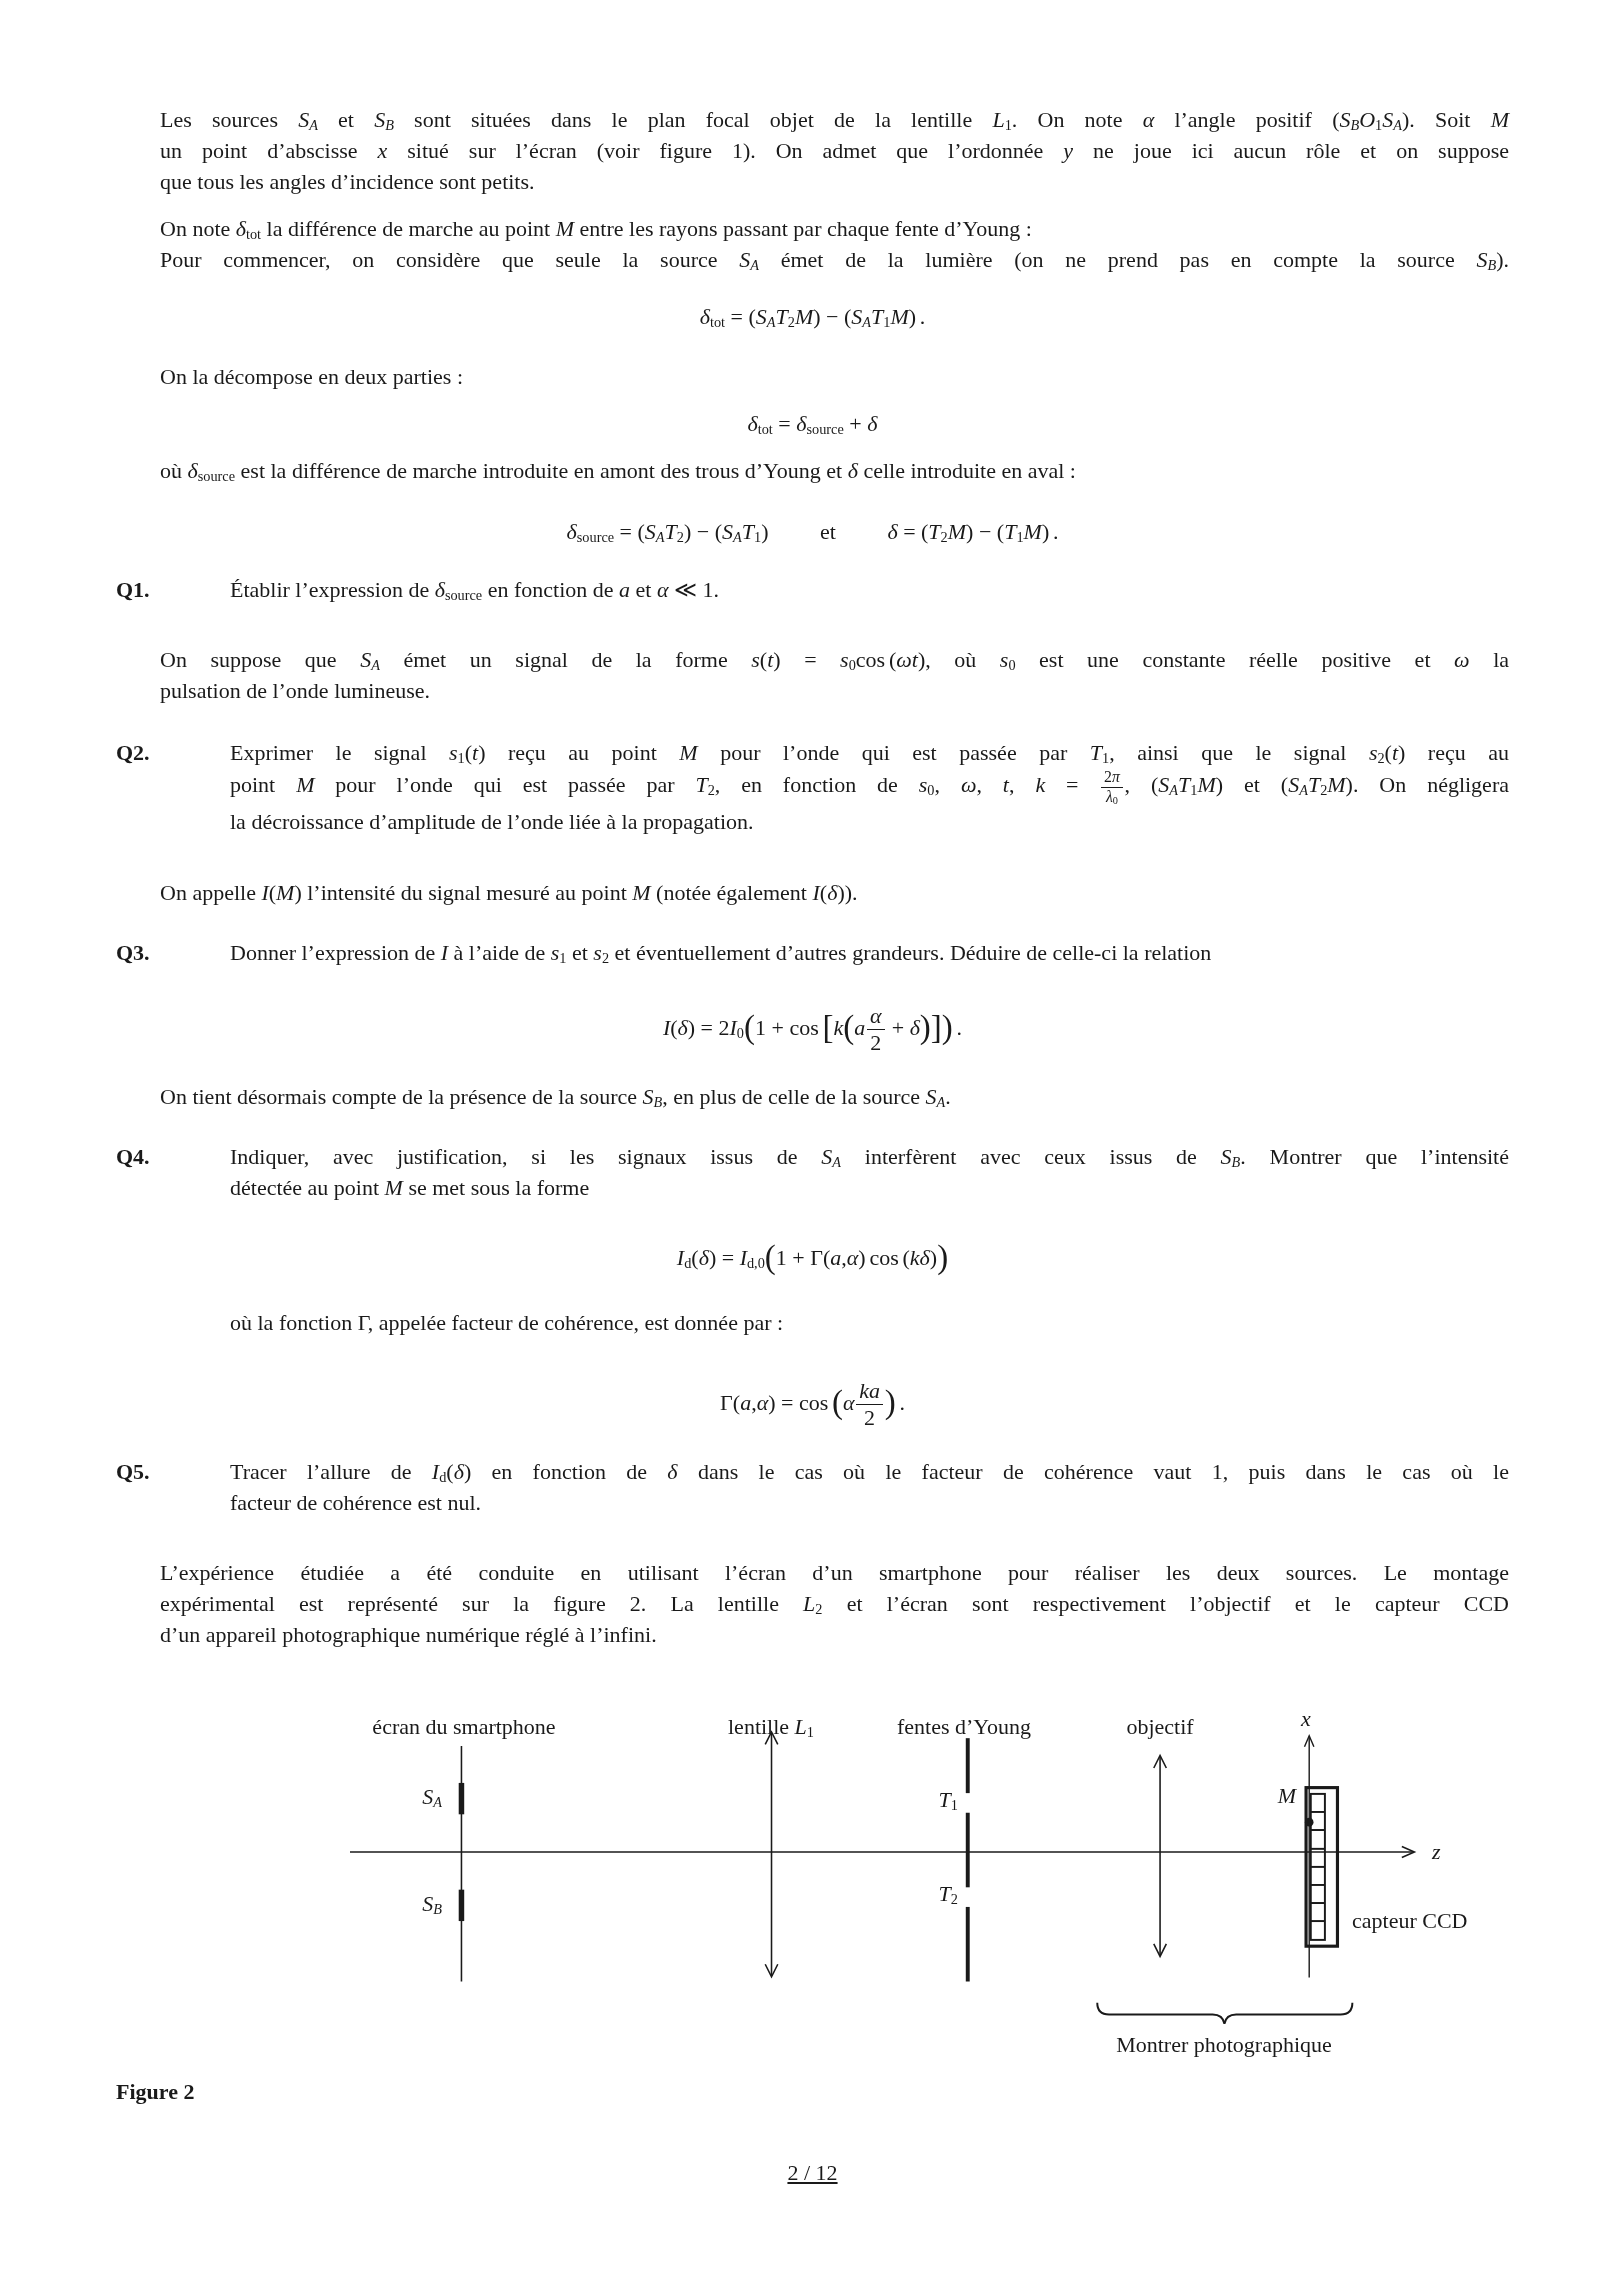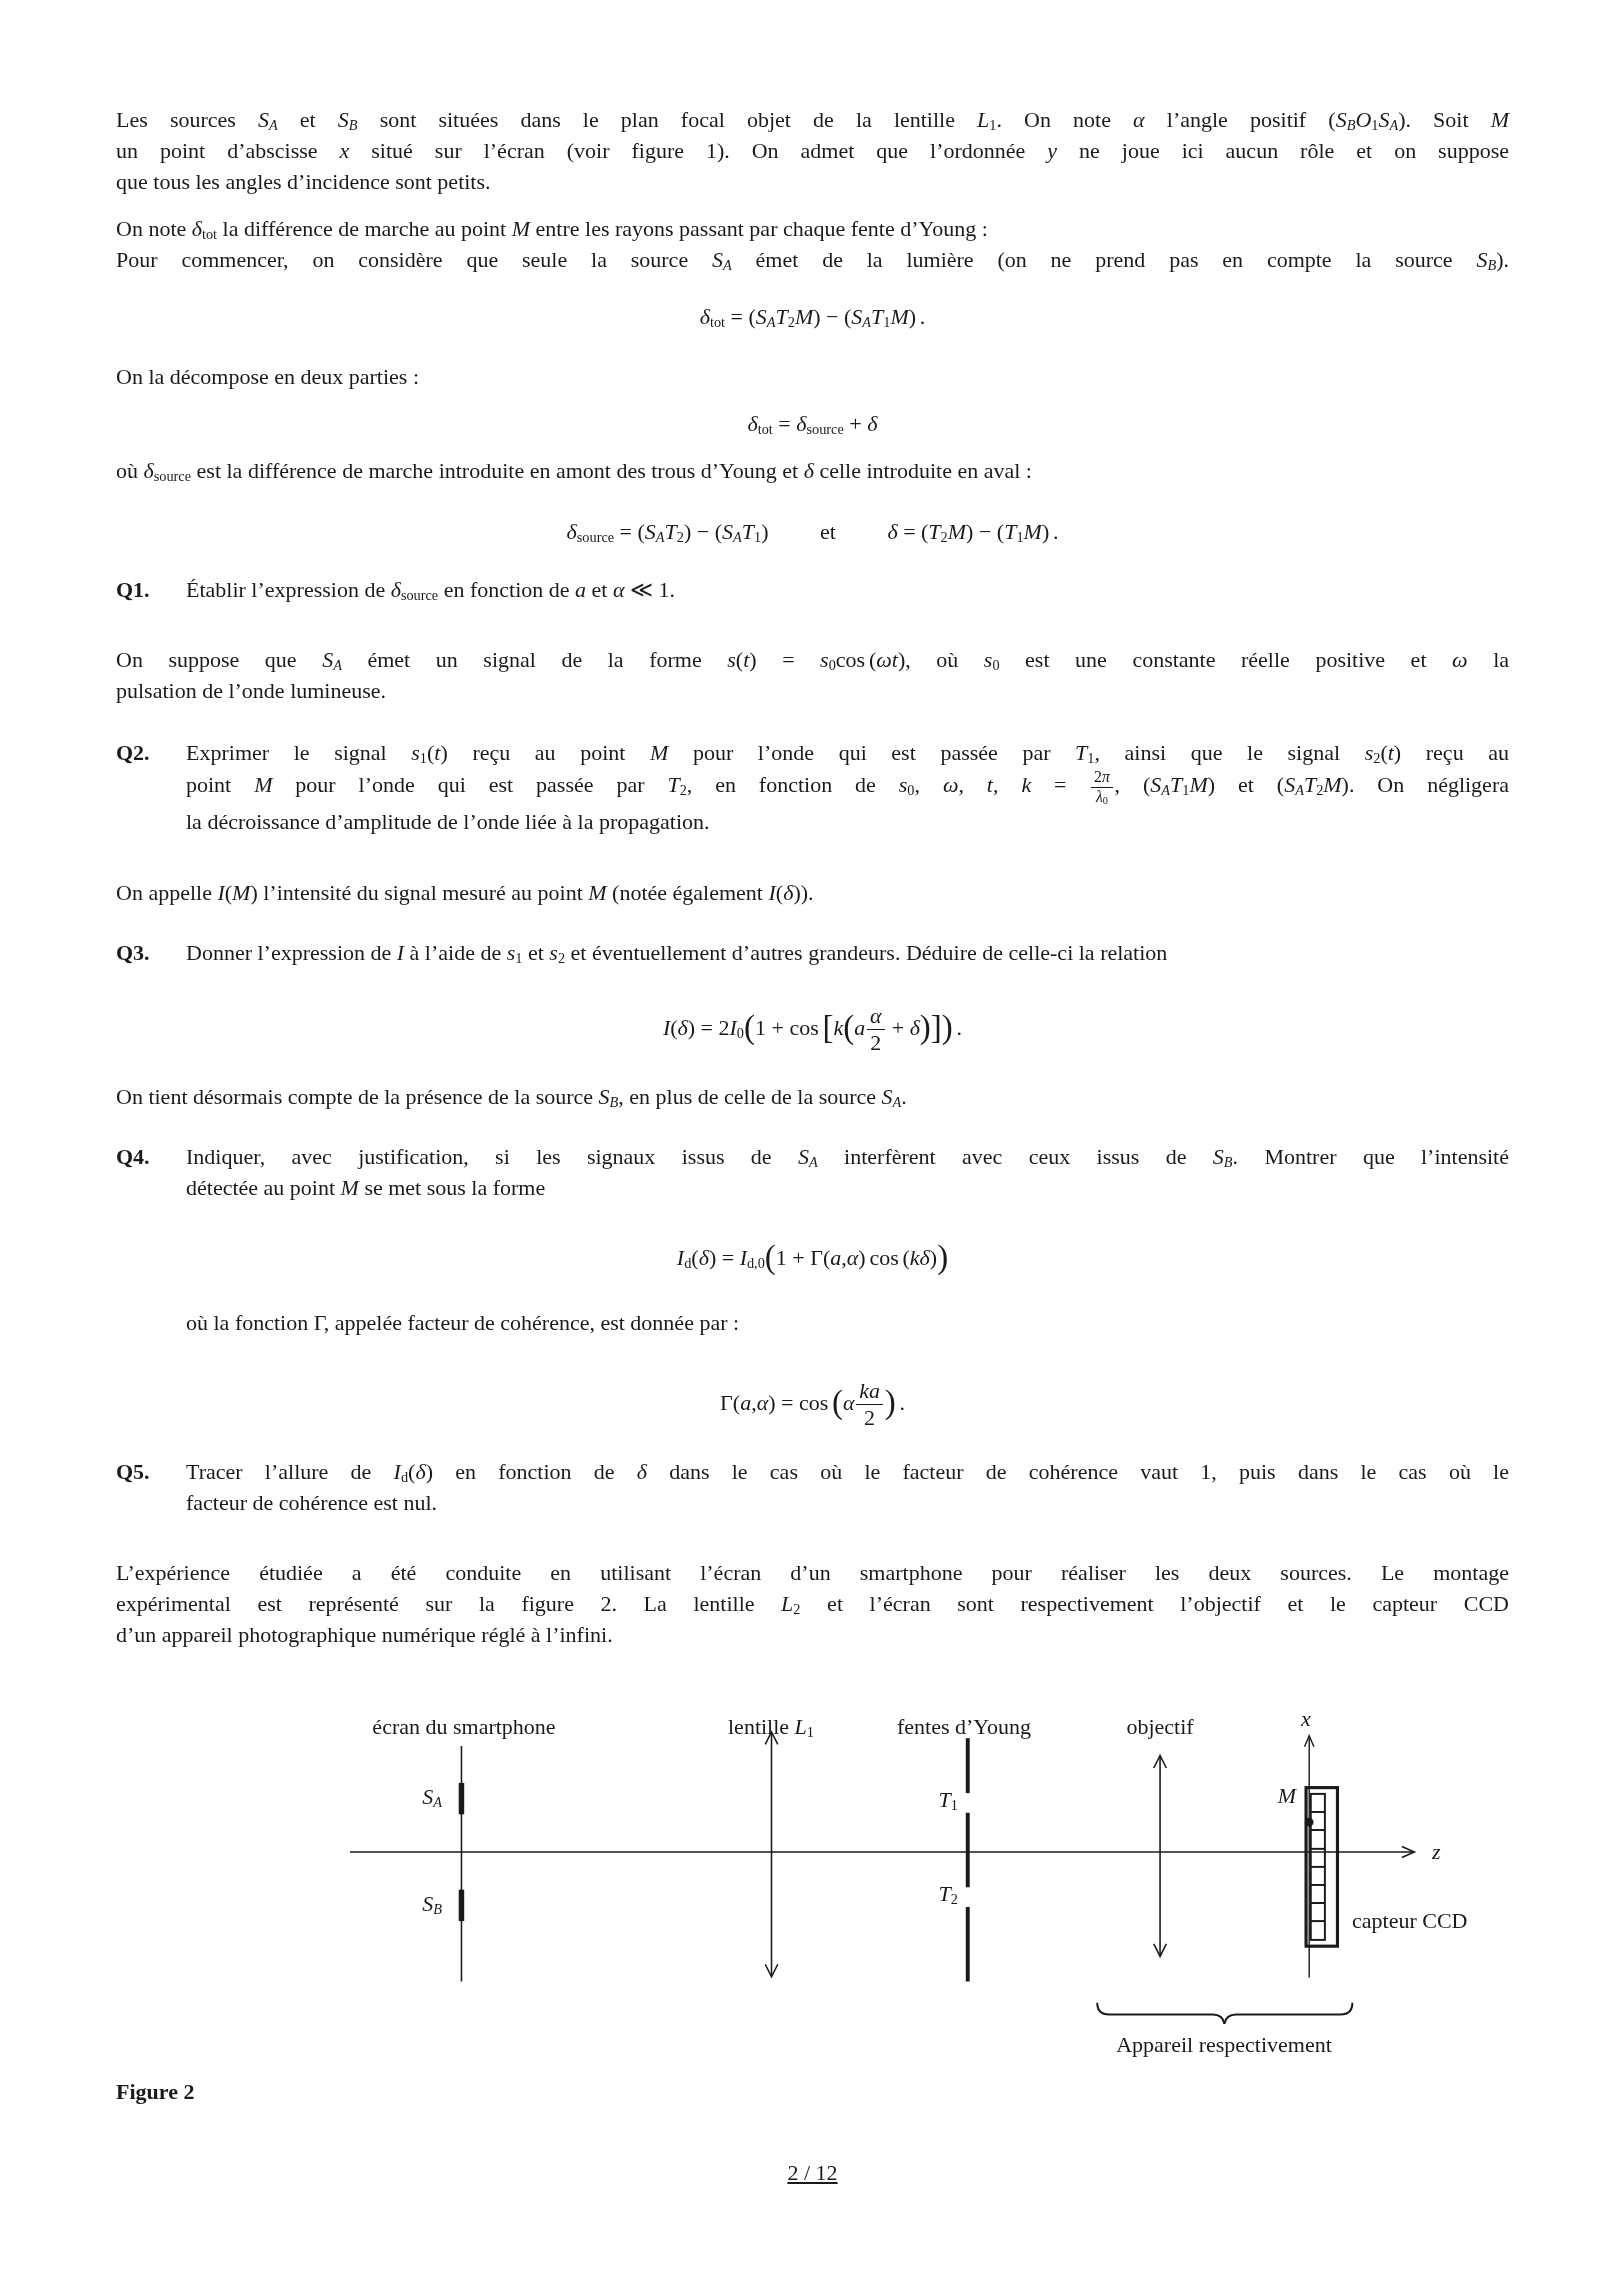--- a/index.html
+++ b/index.html
@@ -2,21 +2,21 @@
 <html style="font-size:12.6px"><head>
 <meta charset="utf-8">
 <style>
   html,body{margin:0;padding:0;}
   body{
     width:1623px;height:2295px;background:#ffffff;color:#1a1a1a;
     font-family:"Liberation Serif",serif;font-size:22px;
     position:relative;overflow:hidden;
   }
   .content{padding:104px 114px 0 116px;}
-  .jl{text-align:justify;text-align-last:justify;line-height:31px;}
+  .jl{text-align:justify;text-align-last:justify;line-height:31px;margin-left:44px;}
   .jl-last{text-align-last:left;}
   .eq{text-align:center;line-height:38px;}
   .deq{line-height:71px;}
   .eq5h{line-height:55px;}
   .eqsep{display:inline-block;margin:0 46px;}
   .qitem{display:flex;}
   .qlabel{flex:0 0 70px;font-weight:700;line-height:31px;}
   .qbody{flex:1;min-width:0;}
   .indented{margin-left:70px;}
   .mi{font-style:normal;}
@@ -203,21 +203,21 @@
     <span class="figlabel tx-center" style="left:732px;top:15.7px">fentes d’Young</span>
     <span class="figlabel tx-center" style="left:928px;top:15.7px">objectif</span>
     <span class="figlabel tx-center" style="left:1074px;top:7.9px"><span class="mi"><i>x</i></span></span>
     <span class="figlabel tx-right" style="left:210px;top:86px"><span class="mi"><i>S</i><sub><i>A</i></sub></span></span>
     <span class="figlabel tx-right" style="left:210px;top:193px"><span class="mi"><i>S</i><sub><i>B</i></sub></span></span>
     <span class="figlabel tx-right" style="left:726px;top:89px"><span class="mi"><i>T</i><sub>1</sub></span></span>
     <span class="figlabel tx-right" style="left:726px;top:183px"><span class="mi"><i>T</i><sub>2</sub></span></span>
     <span class="figlabel tx-right" style="left:1064px;top:85px"><span class="mi"><i>M</i></span></span>
     <span class="figlabel" style="left:1200px;top:141px"><span class="mi"><i>z</i></span></span>
     <span class="figlabel" style="left:1120px;top:210px">capteur CCD</span>
-    <span class="figlabel tx-center" style="left:992px;top:334px">Appareil respectivement</span>
+    <span class="figlabel tx-center" style="left:992px;top:334px">Montrer photographique</span>
   </div>
 
   <div class="figcaption">Figure 2</div>
 
   <div class="pagefooter">2 / 12</div>
 
 </div>
 
 
 </body></html>

